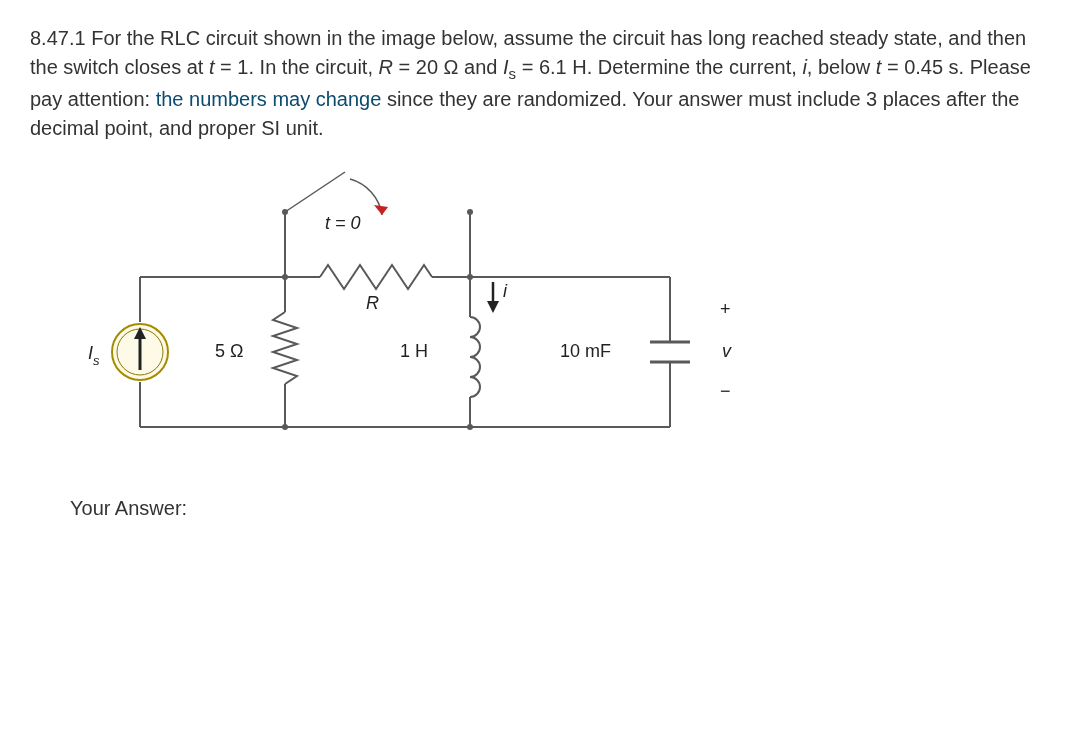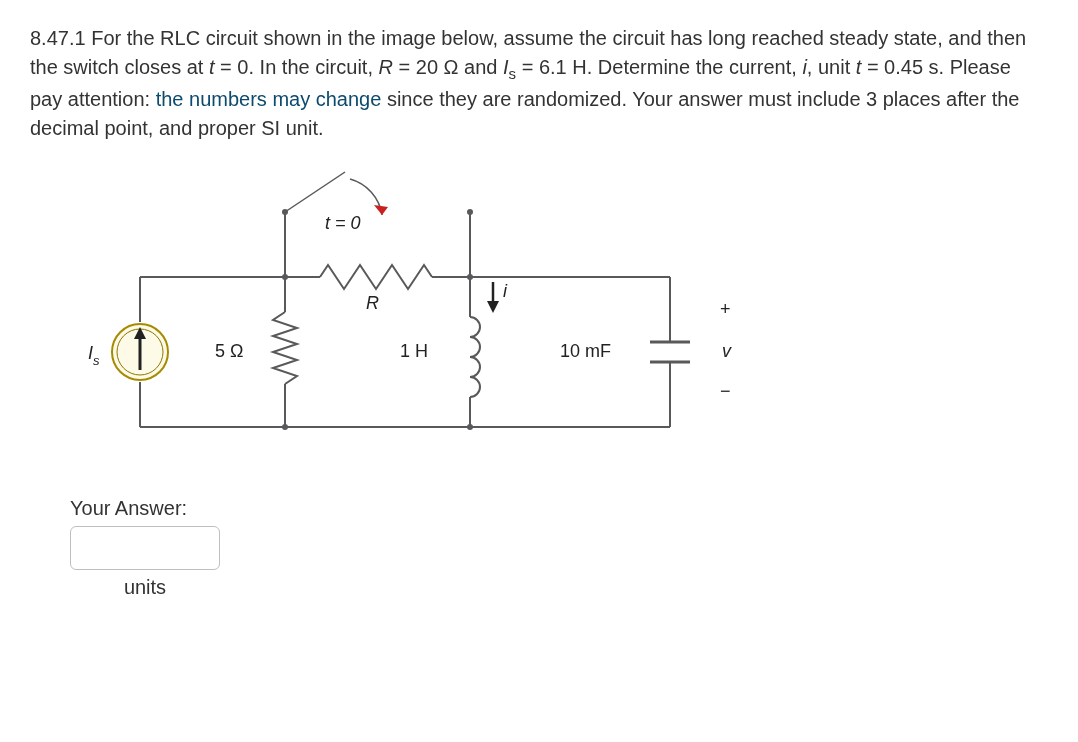--- a/index.html
+++ b/index.html
@@ -70,27 +70,27 @@
   .circ-text { font-family: Arial, Helvetica, sans-serif; font-size:18px; fill:#222; }
   .circ-text.italic { font-style: italic; }
 </style>
 </head>
 <body>
 
 <div class="problem-text">
   <span>8.47.1</span>
   <span>For the RLC circuit shown in the image below, assume the circuit has long reached steady state, and then the switch closes at</span>
   <span class="italic">t</span>
-  <span>= 0. In the circuit,</span>
+  <span>= 1. In the circuit,</span>
   <span class="italic">R</span>
   <span>= 20</span>
   <span>Ω and</span>
   <span class="italic">I</span><span class="sub">s</span>
   <span>= 6.1 H. Determine the current,</span>
-  <span class="italic">i</span><span>, unit</span>
+  <span class="italic">i</span><span>, below</span>
   <span class="italic">t</span>
   <span>= 0.45 s. Please pay attention:</span>
   <span class="red">the numbers may change</span>
   <span>since they are randomized. Your answer must include 3 places after the decimal point, and proper SI unit.</span>
 </div>
 
 <div class="circuit-wrap">
 <svg width="680" height="330" viewBox="0 0 680 330">
 
   <line class="wire" x1="70" y1="120" x2="600" y2="120"></line>
@@ -155,17 +155,13 @@
   <circle cx="400" cy="120" r="3" class="grey-fill"></circle>
   <circle cx="215" cy="270" r="3" class="grey-fill"></circle>
   <circle cx="400" cy="270" r="3" class="grey-fill"></circle>
 
 </svg>
 </div>
 
 <div class="answer-label">Your Answer:</div>
 
 <div class="answer-row">
-  <div class="answer-group">
-    <input type="text" class="answer-input narrow" style="">
-    <div class="field-caption">units</div>
-  </div>
 </div>
 
 </body></html>

